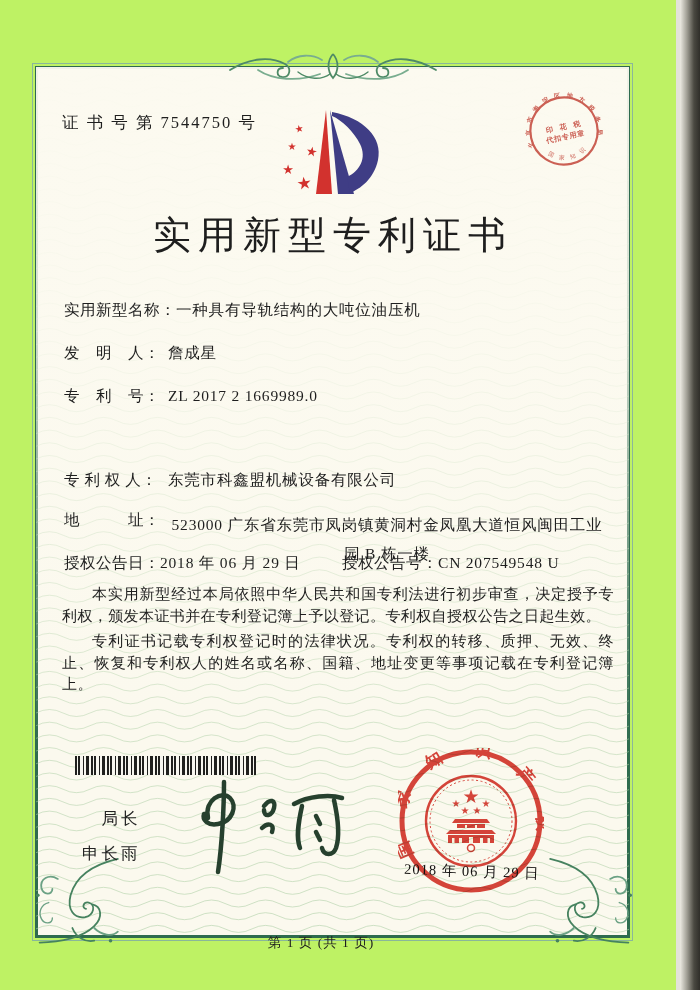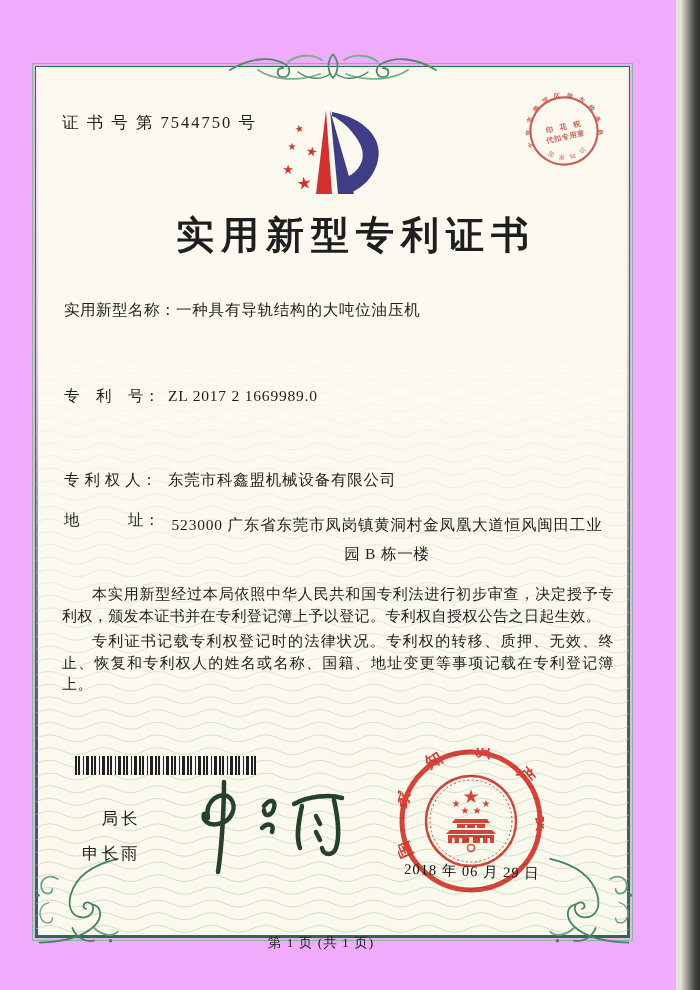--- a/index.html
+++ b/index.html
@@ -1,32 +1,32 @@
 <!DOCTYPE html>
 <html><head>
 <meta charset="utf-8">
 <style>
   html,body{margin:0;padding:0;background:#e9e9e6;}
-  .page{position:relative;width:700px;height:990px;background:#f0abfc;overflow:hidden;
+  .page{position:relative;width:700px;height:990px;background:#bef264;overflow:hidden;
         font-family:"Liberation Serif","DejaVu Serif",serif;color:#1e1e1e;}
   
   .scan-band{position:absolute;right:0;top:0;width:20px;height:100%;
         background:linear-gradient(90deg,#eceae2 0%,#a09e94 35%,#4a4941 70%,#2f2e29 100%);}
   .scan-edge{position:absolute;right:20px;top:0;width:4px;height:100%;background:#e3e2da;}
   
   .frame{position:absolute;left:35px;top:66px;width:595px;height:872px;
         border:3px solid #2e6b4e;outline:1px solid #8ab79a;outline-offset:2px;
         background:#fbf9ee;box-sizing:border-box;}
   .waves{position:absolute;left:36px;top:67px;width:593px;height:869px;pointer-events:none;}
   .fade{position:absolute;left:36px;top:67px;width:593px;height:869px;pointer-events:none;
         background:linear-gradient(180deg,rgba(252,250,240,.95) 0%,rgba(252,250,240,.8) 30%,
         rgba(252,250,240,.35) 55%,rgba(252,250,240,0) 78%);}
   .abs{position:absolute;}
   .cert-no{left:62px;top:112px;font-size:16.5px;letter-spacing:2px;}
-  .title{left:36px;top:210px;width:640px;text-align:center;font-size:38px;font-weight:700;
+  .title{left:36px;top:210px;width:594px;text-align:center;font-size:38px;font-weight:400;
         letter-spacing:7px;}
   .field{position:absolute;left:64px;font-size:15.5px;letter-spacing:.5px;white-space:nowrap;}
   .flabel{display:inline-block;min-width:104px;}
   .fvalue{letter-spacing:.8px;}
   .fvalue.wrap{display:inline-block;vertical-align:top;white-space:normal;width:438px;line-height:29px;text-align:center;}
   .grant-right{position:absolute;left:278px;top:0;white-space:nowrap;}
   .paras{left:62px;top:584px;width:552px;font-size:15px;line-height:21.5px;text-align:justify;}
   .paras p{margin:0 0 4px 0;text-indent:2em;letter-spacing:.4px;}
   .barcode{left:75px;top:756px;width:181px;height:19px;
         background:repeating-linear-gradient(90deg,#20201e 0 2px,#f7f6ef 2px 3px,#20201e 3px 5px,
@@ -187,28 +187,37 @@
     </text>
     <text class="red" x="0" y="-2" font-size="8.6" font-weight="bold" text-anchor="middle" textLength="42" lengthAdjust="spacing">印 花 税</text>
     <text class="red" x="0" y="10" font-size="8.6" font-weight="bold" text-anchor="middle" textLength="46" lengthAdjust="spacing">代扣专用章</text>
   </svg>
 
   <div class="abs title">实用新型专利证书</div>
 
   <div class="field" style="top:300px">
     <span class="flabel">实用新型名称：</span><span class="fvalue">一种具有导轨结构的大吨位油压机</span>
   </div>
+  <div class="field" style="top:343px">
+    <span class="flabel">发　明　人：</span><span class="fvalue">詹成星</span>
+  </div>
   <div class="field" style="top:386px">
     <span class="flabel">专　利　号：</span><span class="fvalue">ZL 2017 2 1669989.0</span>
   </div>
   <div class="field" style="top:470px">
     <span class="flabel">专 利 权 人：</span><span class="fvalue">东莞市科鑫盟机械设备有限公司</span>
   </div>
   <div class="field" style="top:510px">
     <span class="flabel">地　　　址：</span><span class="fvalue wrap">523000 广东省东莞市凤岗镇黄洞村金凤凰大道恒风闽田工业园 B 栋一楼</span>
+  </div>
+  <div class="field" style="top:553px">
+    <span>授权公告日：</span><span class="fvalue">2018 年 06 月 29 日</span>
+    <span class="grant-right">
+      <span>授权公告号：</span><span class="fvalue">CN 207549548 U</span>
+    </span>
   </div>
 
   <div class="abs paras">
     <p>本实用新型经过本局依照中华人民共和国专利法进行初步审查，决定授予专利权，颁发本证书并在专利登记簿上予以登记。专利权自授权公告之日起生效。</p>
     <p>专利证书记载专利权登记时的法律状况。专利权的转移、质押、无效、终止、恢复和专利权人的姓名或名称、国籍、地址变更等事项记载在专利登记簿上。</p>
   </div>
 
   <div class="abs barcode"></div>
 
   <div class="abs director">

